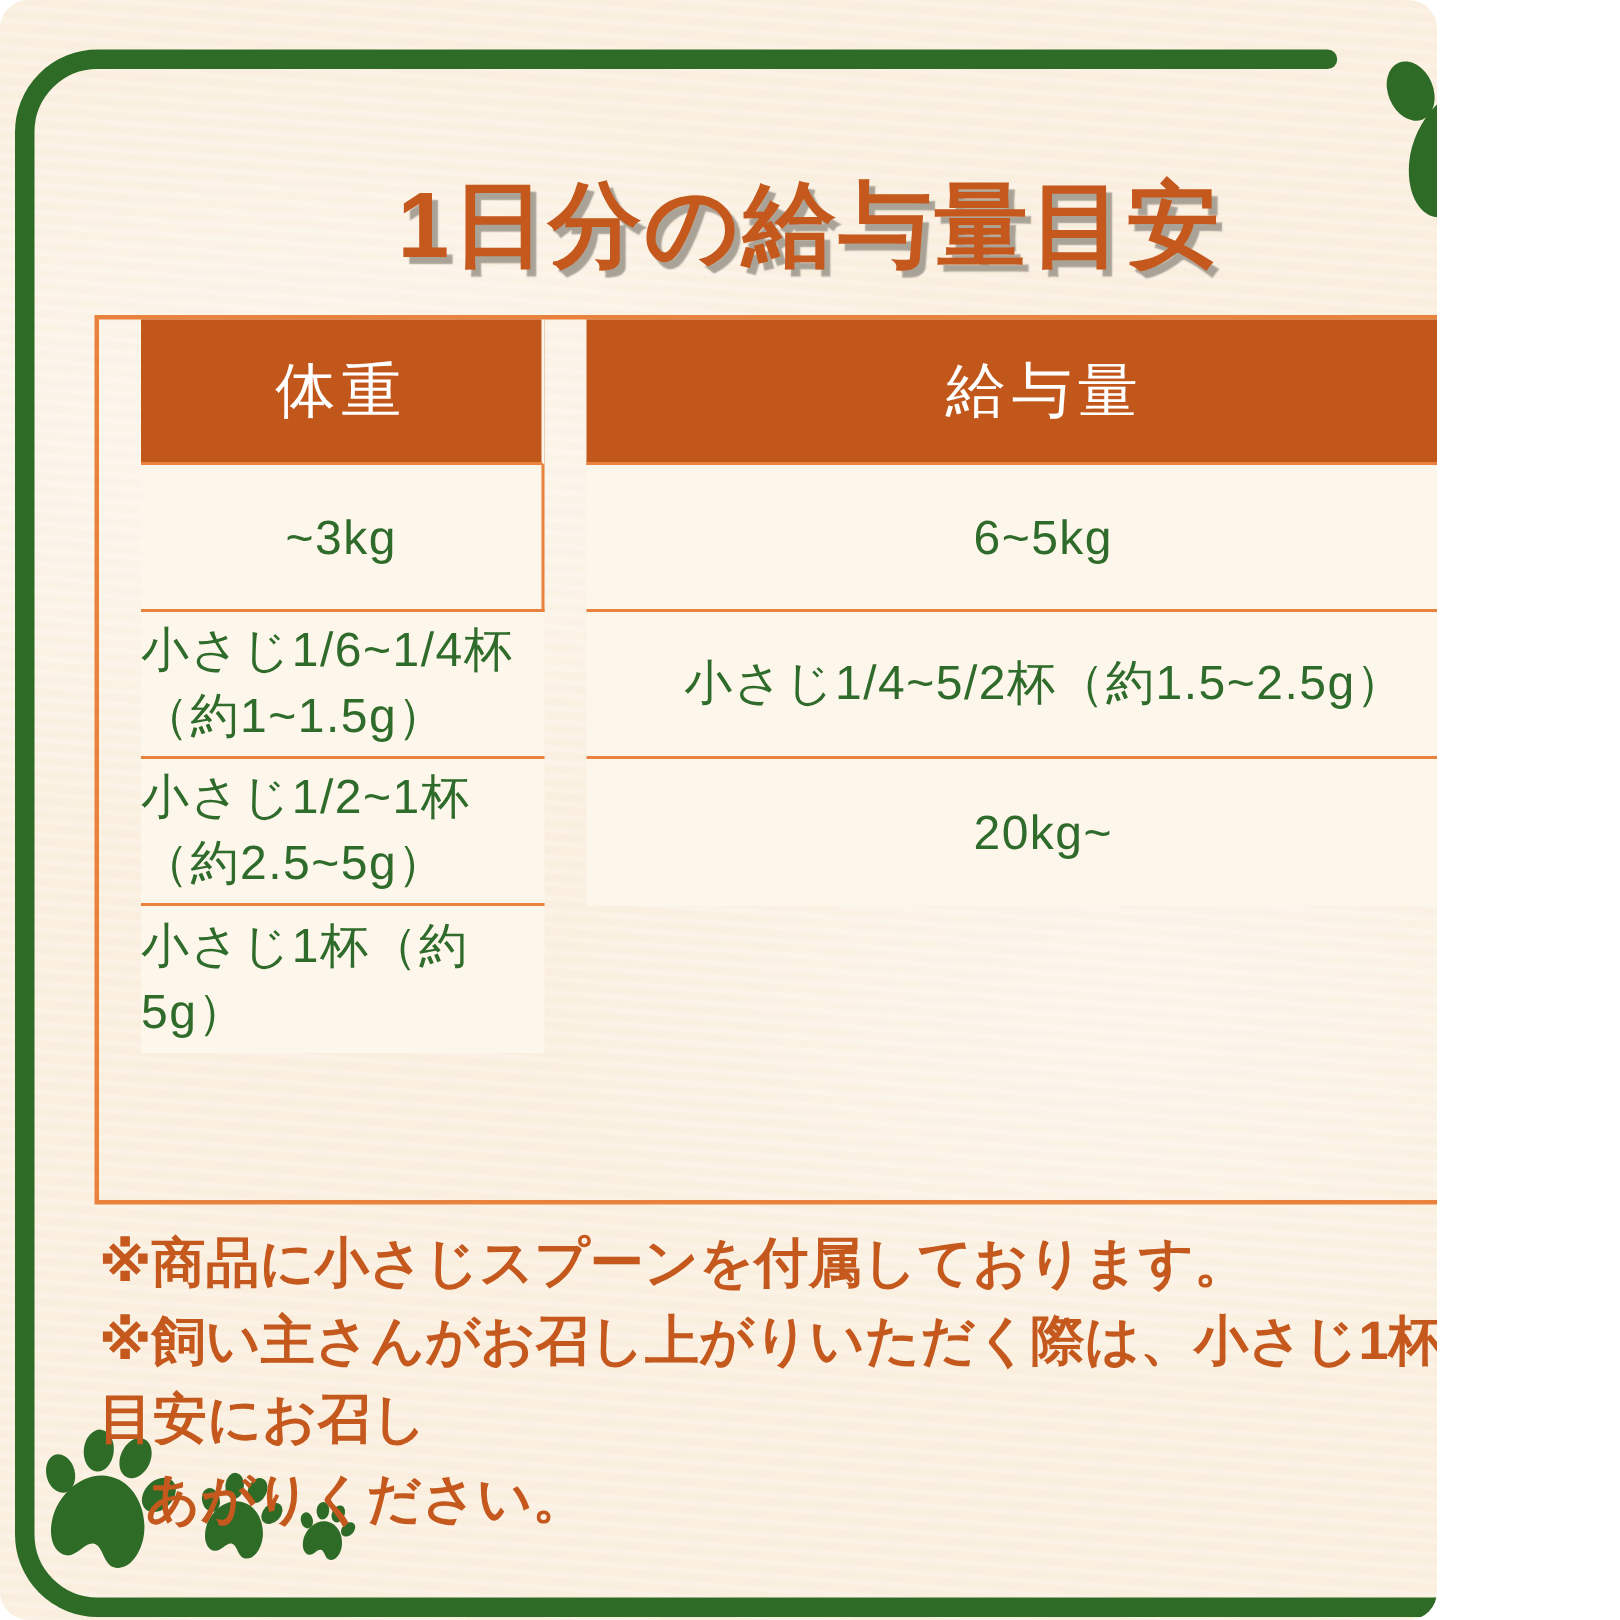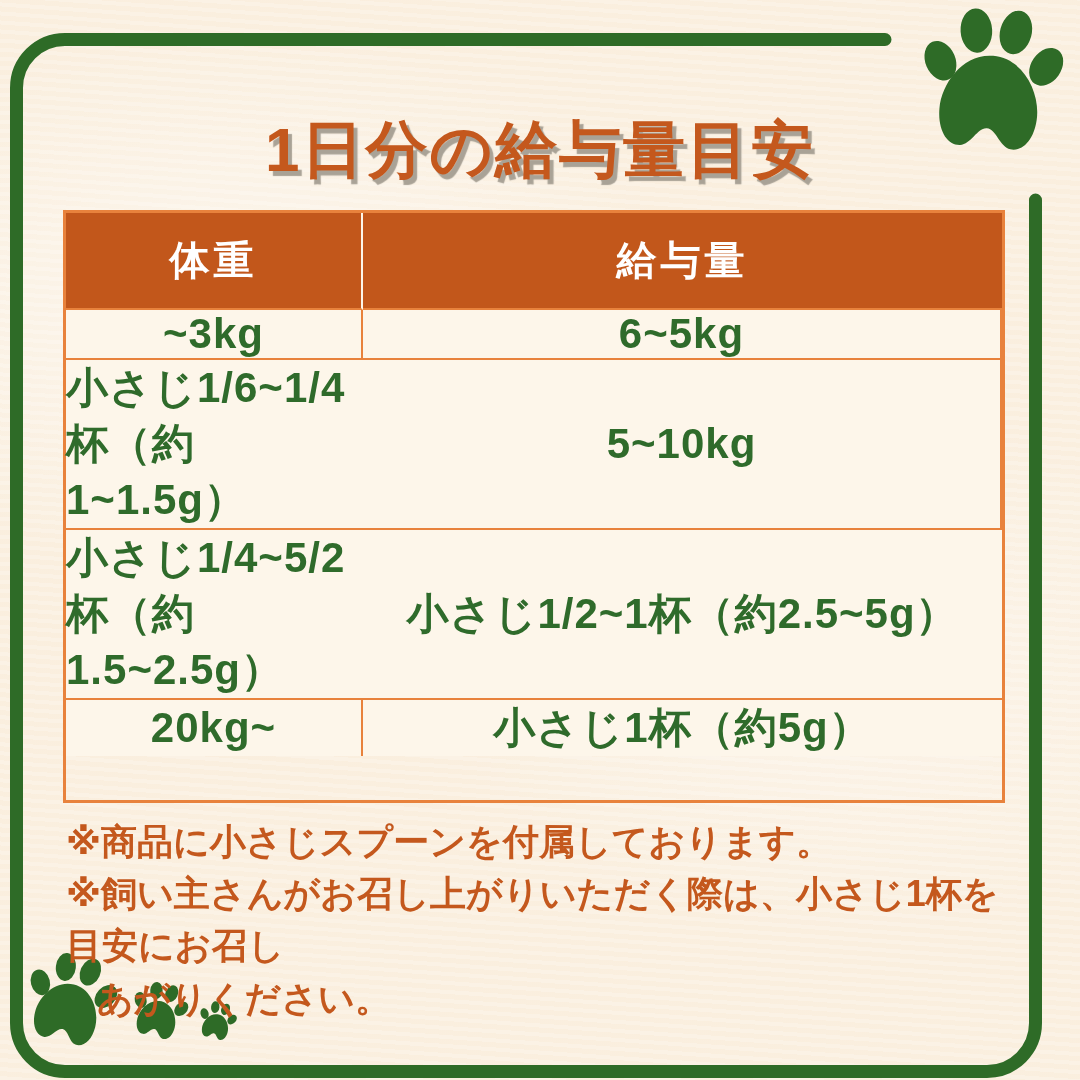--- a/index.html
+++ b/index.html
@@ -2,26 +2,27 @@
 <html style="--page-bg: #fbf1e2; --green: #2e6b27; --text-green: #2f6b2b; --header-bg: #c2571b; --text-orange: #c4581d; --table-border: #e8823c; --cell-bg: #fdf6ea; --title-shadow: #a9a296;"><head>
 <meta charset="utf-8">
 <style>
   html,body{margin:0;padding:0;}
   body{
     width:1080px;height:1080px;
     font-family:"Liberation Sans","DejaVu Sans",sans-serif;
     -webkit-font-smoothing:antialiased;
   }
   #canvas{
-    position:relative;width:1080px;height:1080px;overflow:hidden;
+    position:relative;width:958px;height:1080px;overflow:hidden;
     background:
       radial-gradient(ellipse 700px 420px at 22% 28%, rgba(255,255,255,.45), transparent 65%),
       radial-gradient(ellipse 640px 420px at 78% 62%, rgba(255,255,255,.35), transparent 65%),
       repeating-linear-gradient(4deg, rgba(255,255,255,.10) 0 4px, rgba(242,219,190,.10) 4px 9px),
       var(--page-bg);
+    border-radius: 19px;
   }
   svg.deco{position:absolute;left:0;top:0;width:1080px;height:1080px;pointer-events:none;}
   .frame-path{fill:none;stroke:var(--green);stroke-width:13;stroke-linecap:round;}
   .paw-fill{fill:var(--green);}
 
   .title{
     position:absolute;left:0;top:108px;width:1080px;
     text-align:center;
     font-size:62px;font-weight:bold;letter-spacing:2px;
     color:var(--text-orange);
@@ -32,32 +33,33 @@
     position:absolute;left:63px;top:210px;width:942px;height:593px;
     box-sizing:border-box;
     border:3px solid var(--table-border);
     display:grid;
     grid-template-columns:297px 1fr;
     grid-template-rows:97px repeat(5,1fr);
   }
   .cell{
     display:flex;align-items:center;justify-content:center;
     box-sizing:border-box;
-    font-weight:bold;
+    font-weight:normal;
+    margin-left:28px;
   }
   .cell.c1{border-right:2px solid var(--table-border);}
   .cell.rb{border-bottom:2px solid var(--table-border);}
   .th{
     background:var(--header-bg);
     color:#ffffff;font-size:40px;letter-spacing:4px;
   }
   .th.c1{border-right-color:var(--cell-bg);}
   .td{
     background:var(--cell-bg);
-    color:var(--text-green);font-size:42px;letter-spacing:1px;
+    color:var(--text-green);font-size:32px;letter-spacing:1px;
   }
 
   .notes{
     position:absolute;left:66px;top:816px;width:952px;
     color:var(--text-orange);
     font-size:36px;font-weight:bold;line-height:1.45;
   }
   .notes .indent{padding-left:31px;}
 </style>
 </head>
@@ -88,21 +90,20 @@
 
   <div class="ftable">
     <div class="cell th c1 rb">体重</div>
     <div class="cell th rb">給与量</div>
 
     <div class="cell td c1 rb">~3kg</div>
 
     <div class="cell td c1 rb">6~5kg</div>
     <div class="cell td rb">小さじ1/6~1/4杯（約1~1.5g）</div>
 
-    <div class="cell td c1 rb">5~10kg</div>
     <div class="cell td rb">小さじ1/4~5/2杯（約1.5~2.5g）</div>
 
     <div class="cell td rb">小さじ1/2~1杯（約2.5~5g）</div>
 
     <div class="cell td c1">20kg~</div>
     <div class="cell td">小さじ1杯（約5g）</div>
   </div>
 
   <div class="notes">
     <div>※商品に小さじスプーンを付属しております。</div>

